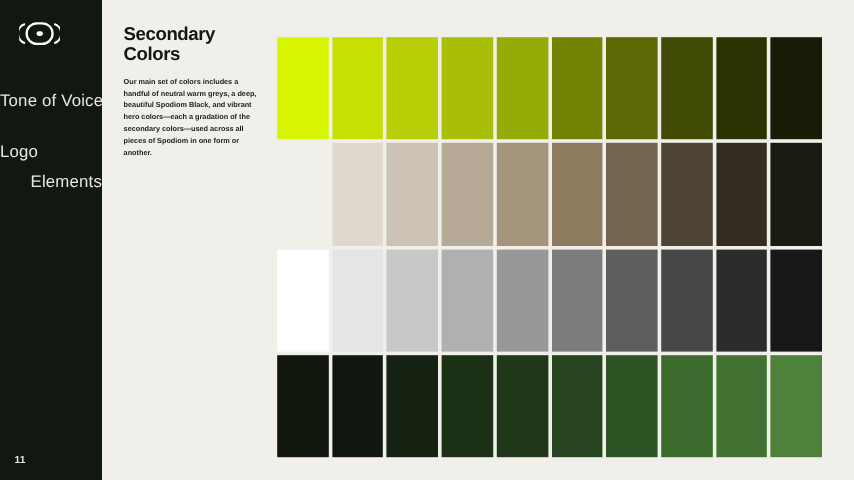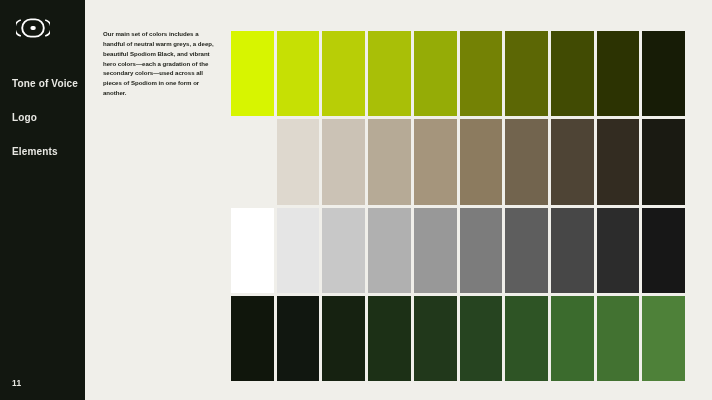--- a/index.html
+++ b/index.html
@@ -41,24 +41,24 @@
 
   #nav {
     margin-top: 10px;
     display: flex;
     flex-direction: column;
   }
   .nav-item {
     height: 34px;
     display: flex;
     align-items: center;
-    padding-left: 12px;
+    padding-left: 0;
     color: #E8E8E3;
-    font-size: 10px;
-    font-weight: bold;
+    font-size: 14px;
+    font-weight: normal;
     letter-spacing: 0.15px;
     white-space: nowrap;
     cursor: pointer;
   }
   .nav-item.active { color: #D8E04A; }
 
   #page-number {
     position: absolute;
     left: 12px;
     bottom: 12px;
@@ -130,32 +130,33 @@
         <path d="M25.0 4.0 A 8.4 8.4 0 0 1 25.0 20.0" fill="none" stroke="#FFFFFF" stroke-width="1.8" transform="translate(4.2,0)"></path>
 
         <rect x="14.4" y="10.0" width="5.4" height="4.0" rx="2.0" ry="2.0" fill="#FFFFFF"></rect>
       </svg>
     </div>
 
     <nav id="nav">
       <div class="nav-item" style="color: rgb(232, 232, 227);">
         <span>Tone of Voice</span>
       </div>
-      <div class="nav-item" style="color: rgb(232, 232, 227);">
+      <div class="nav-item" style="color: rgb(232, 232, 227); align-items: flex-end;">
         <span>Logo</span>
       </div>
-      <div class="nav-item" style="color: rgb(232, 232, 227);">
+      <div class="nav-item" style="color: rgb(232, 232, 227); justify-content: flex-end;">
         <span>Elements</span>
       </div>
     </nav>
 
     <div id="page-number">11</div>
   </aside>
 
   <section id="textcol">
+    <h1 id="page-title">Secondary Colors</h1>
     <p id="page-desc">Our main set of colors includes a handful of neutral warm greys, a deep, beautiful Spodiom Black, and vibrant hero colors—each a gradation of the secondary colors—used across all pieces of Spodiom in one form or another.</p>
   </section>
 
   <section id="grid">
       <div class="swatch-row">
         <div class="swatch" title="#D7F500" style="background: rgb(215, 245, 0);"></div>
         <div class="swatch" title="#C6E004" style="background: rgb(198, 224, 4);"></div>
         <div class="swatch" title="#B8CE06" style="background: rgb(184, 206, 6);"></div>
         <div class="swatch" title="#A9BF07" style="background: rgb(169, 191, 7);"></div>
         <div class="swatch" title="#95AC06" style="background: rgb(149, 172, 6);"></div>

